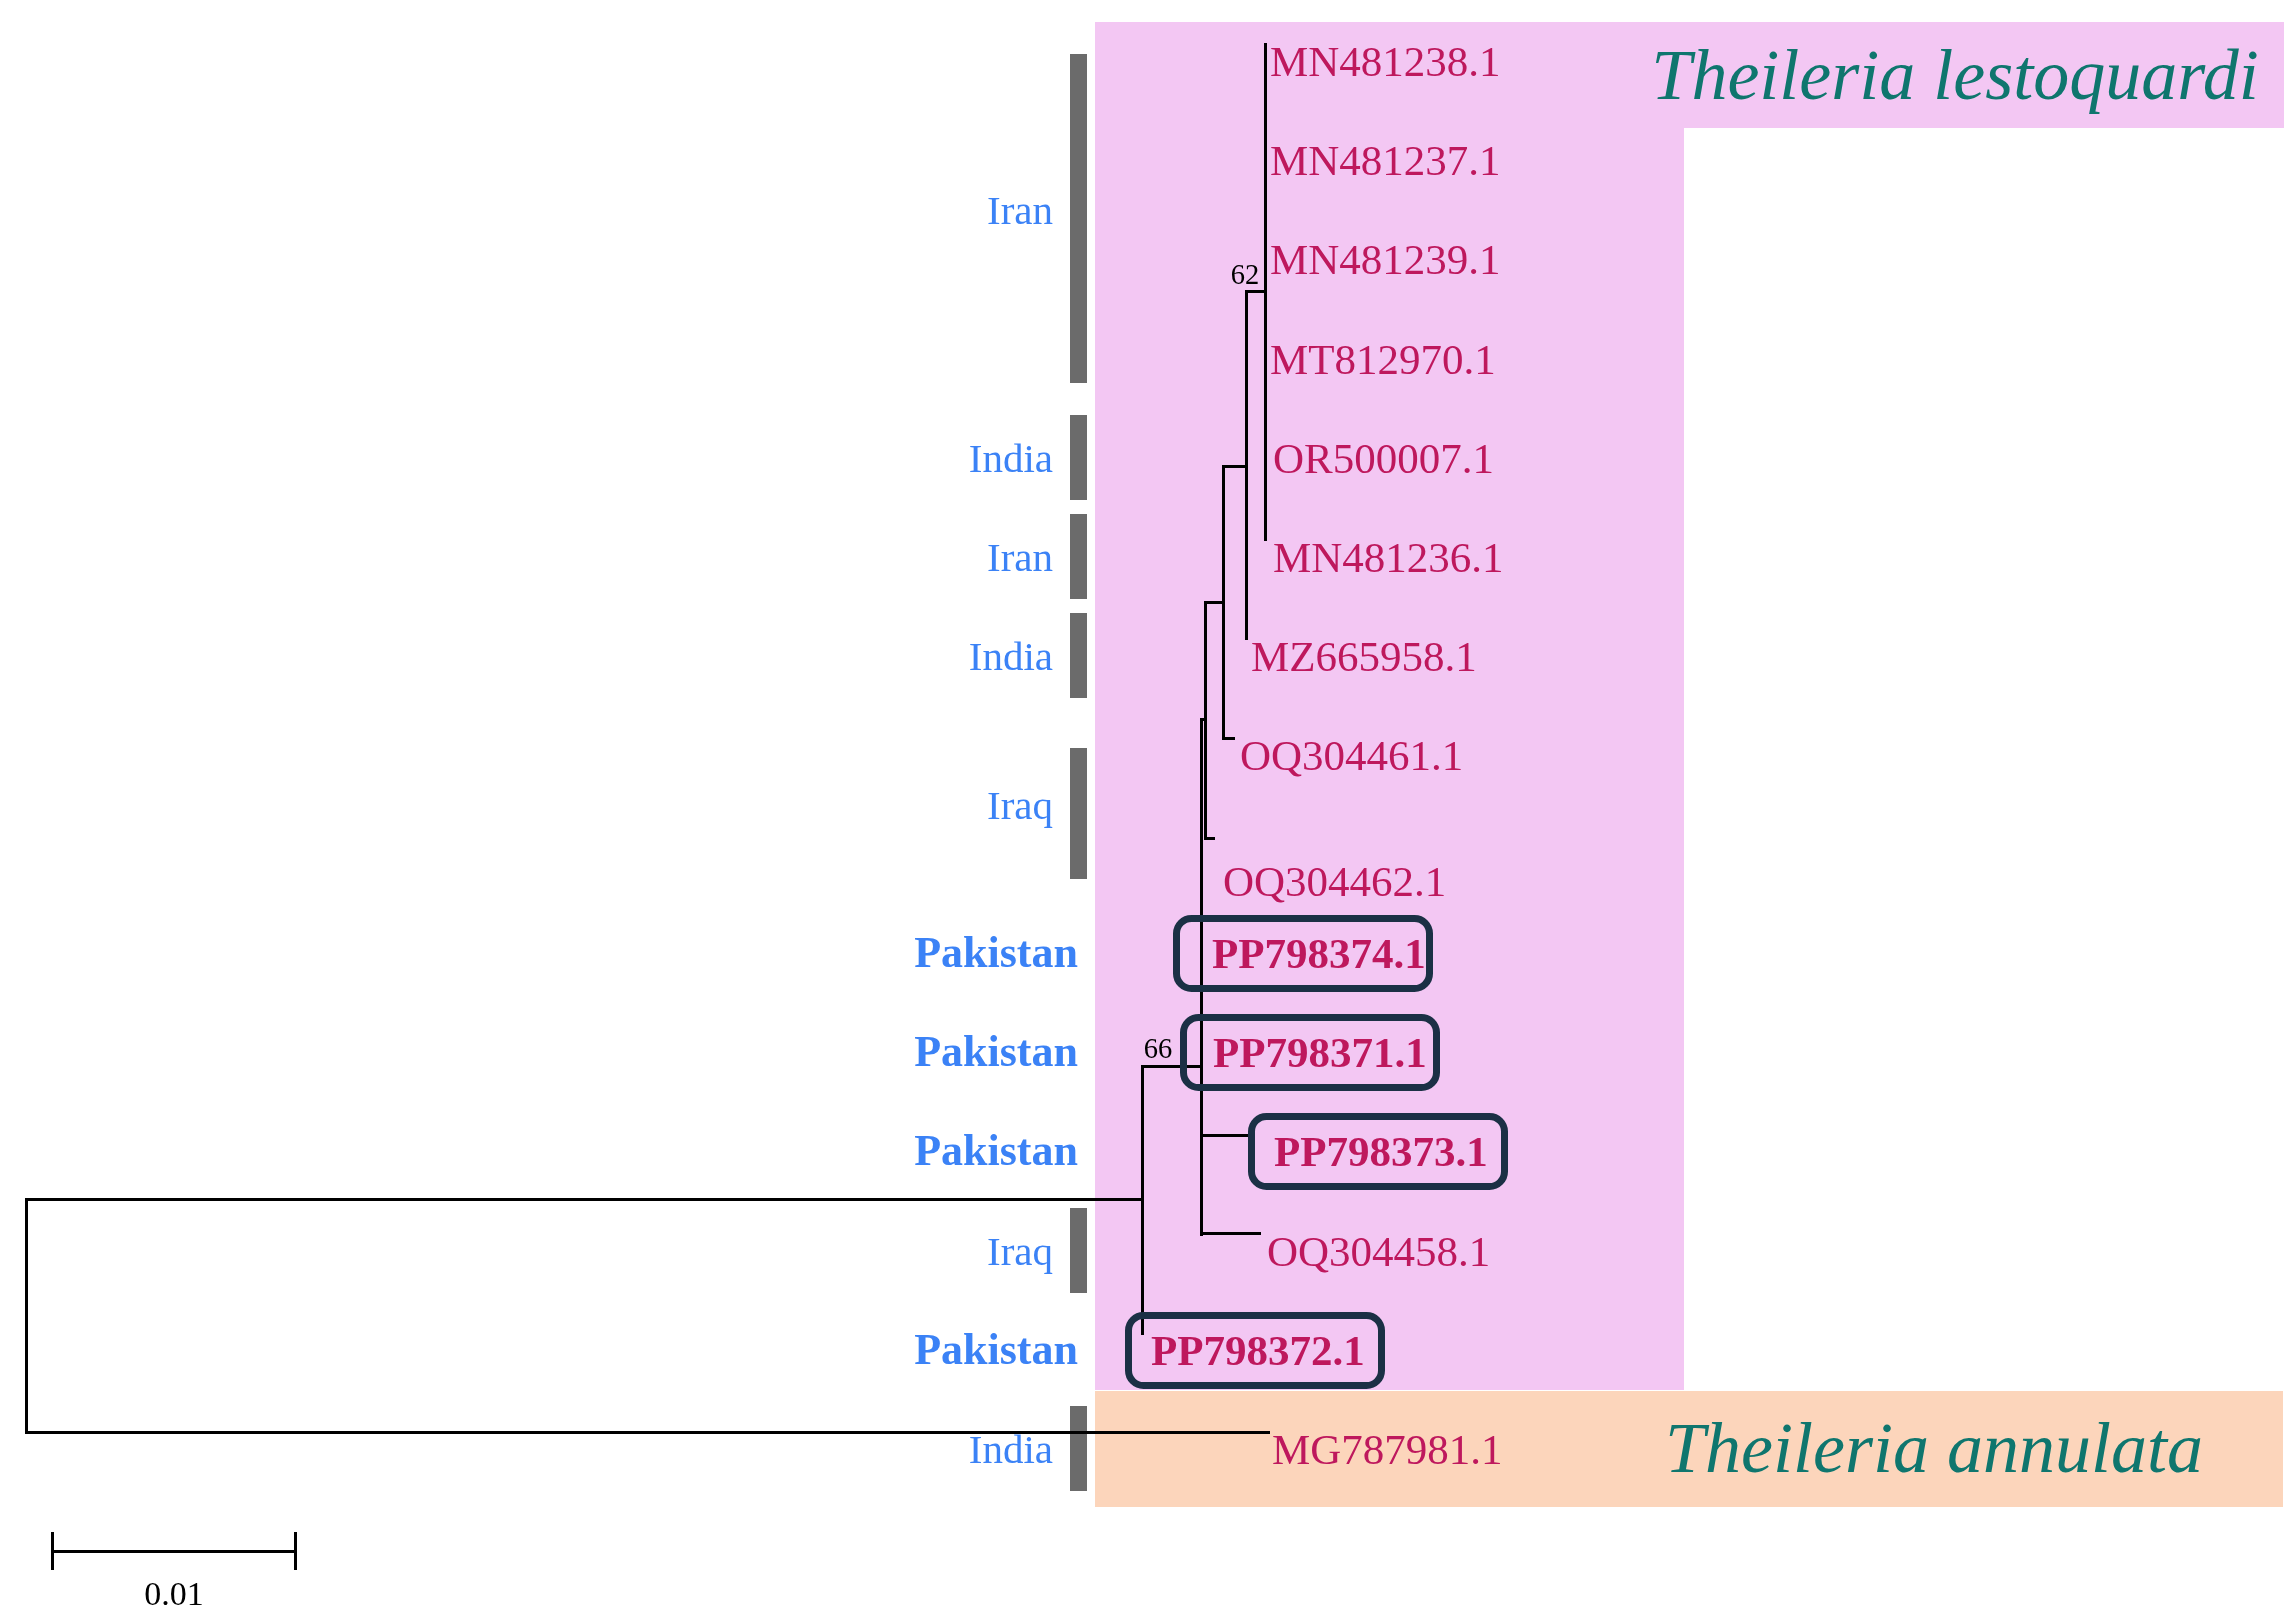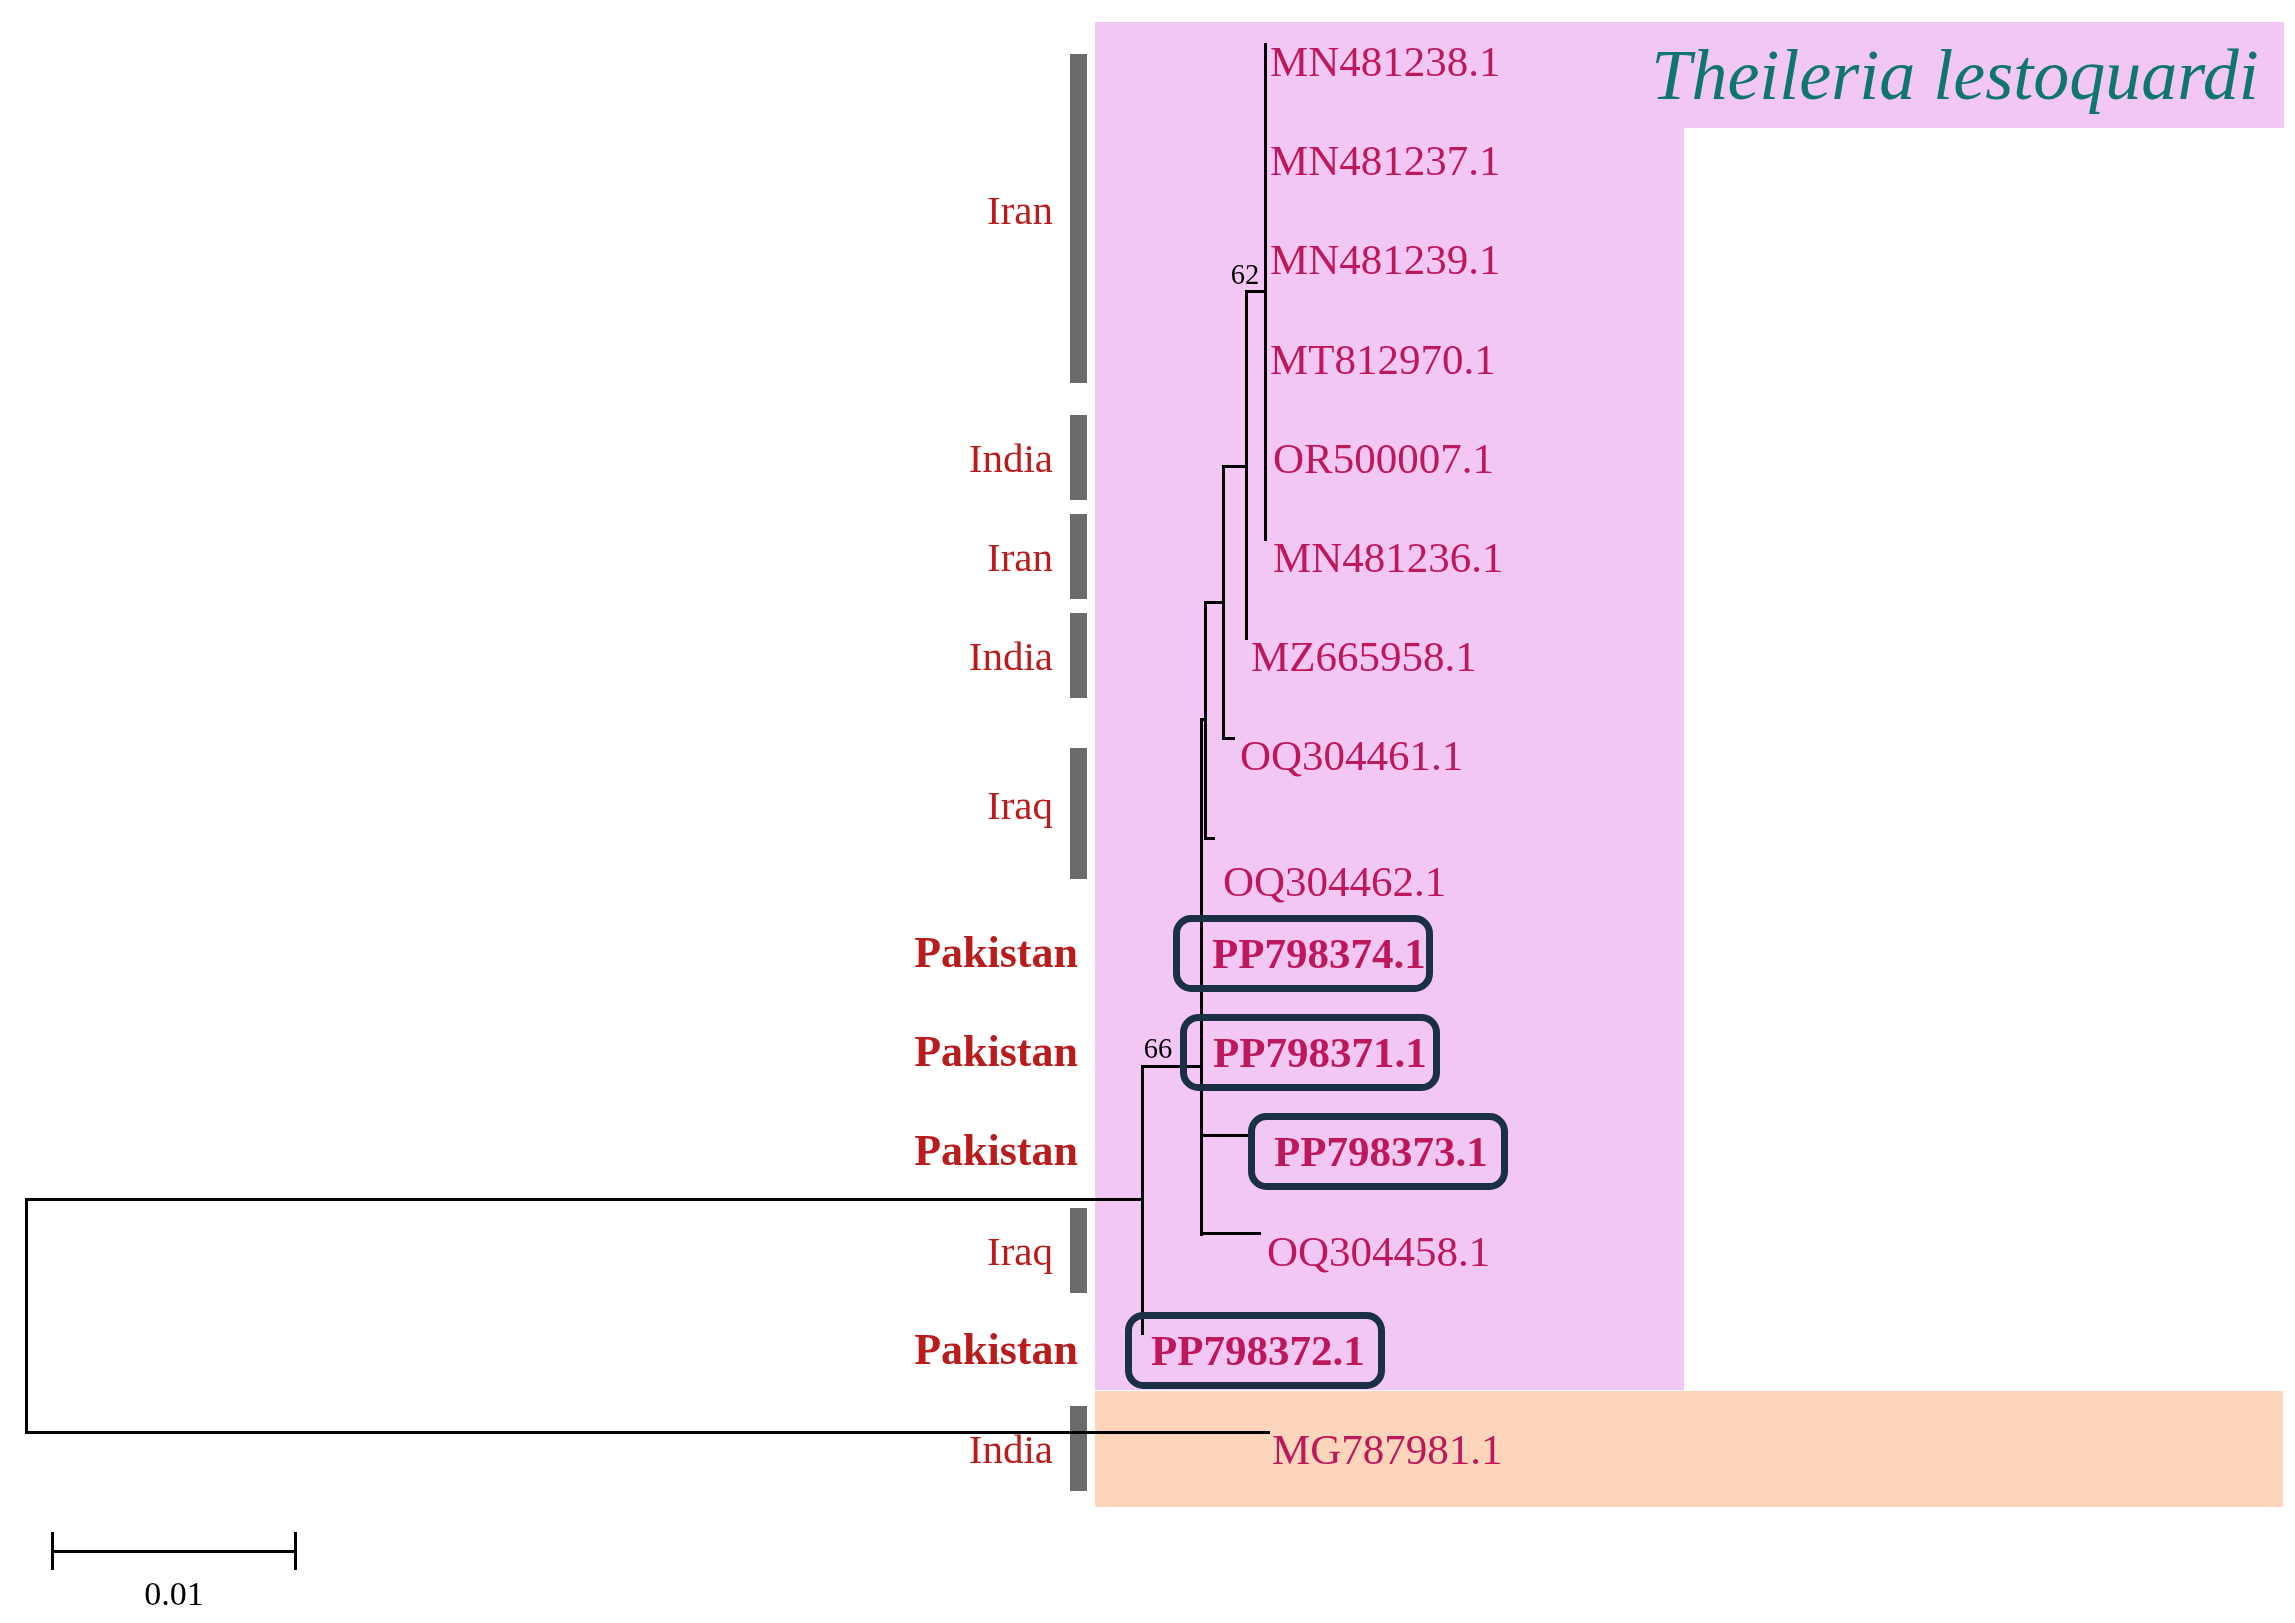--- a/index.html
+++ b/index.html
@@ -17,21 +17,21 @@
     font-size:72px;
     color:#0f766e;
     white-space:nowrap;
     transform:translate(-50%,-50%);
     line-height:1;
   }
   .tl{position:absolute;background:#000;}
   .cbar{position:absolute;background:#6b6b6b;}
   .country-label{
     position:absolute;
-    font-size:41px;color:#b91c1c;
+    font-size:41px;color:#3b82f6;
     white-space:nowrap;line-height:1;
     transform:translateY(-50%);
   }
   .country-label.bold{font-weight:bold;font-size:44px;}
   .taxon-label{
     position:absolute;
     font-size:43px;color:#be185d;
     white-space:nowrap;line-height:1;
     transform:translateY(-50%);
   }
@@ -56,20 +56,21 @@
 </head>
 <body>
 
 <div id="stage">
     <div class="band" style="left: 1095px; top: 1391px; width: 1188px; height: 116px; background: rgb(252, 213, 187);"></div>
     <div class="band" style="left: 1684px; top: 22px; width: 600px; height: 106px; background: rgb(243, 199, 243);"></div>
     <div class="band" style="left: 1095px; top: 22px; width: 589px; height: 1368px; background: rgb(243, 199, 243);"></div>
 
   <span class="species-label" id="species-0" style="left: 1955px; top: 75px;">Theileria lestoquardi</span>
 
+  <span class="species-label" id="species-1" style="left: 1934px; top: 1448px;">Theileria annulata</span>
 
   <span class="support" id="support-0" style="left: 1245px; top: 275px;">62</span>
 
   <span class="support" id="support-1" style="left: 1158px; top: 1049px;">66</span>
 
   <span class="scale-label" id="scale-label" style="left: 174px; top: 1594px;">0.01</span>
 
 <div class="cbar" style="left: 1070px; top: 54px; width: 17px; height: 329px; background: rgb(107, 107, 107);"></div>
     <div class="cbar" style="left: 1070px; top: 415px; width: 17px; height: 85px; background: rgb(107, 107, 107);"></div>
     <div class="cbar" style="left: 1070px; top: 514px; width: 17px; height: 85px; background: rgb(107, 107, 107);"></div>

